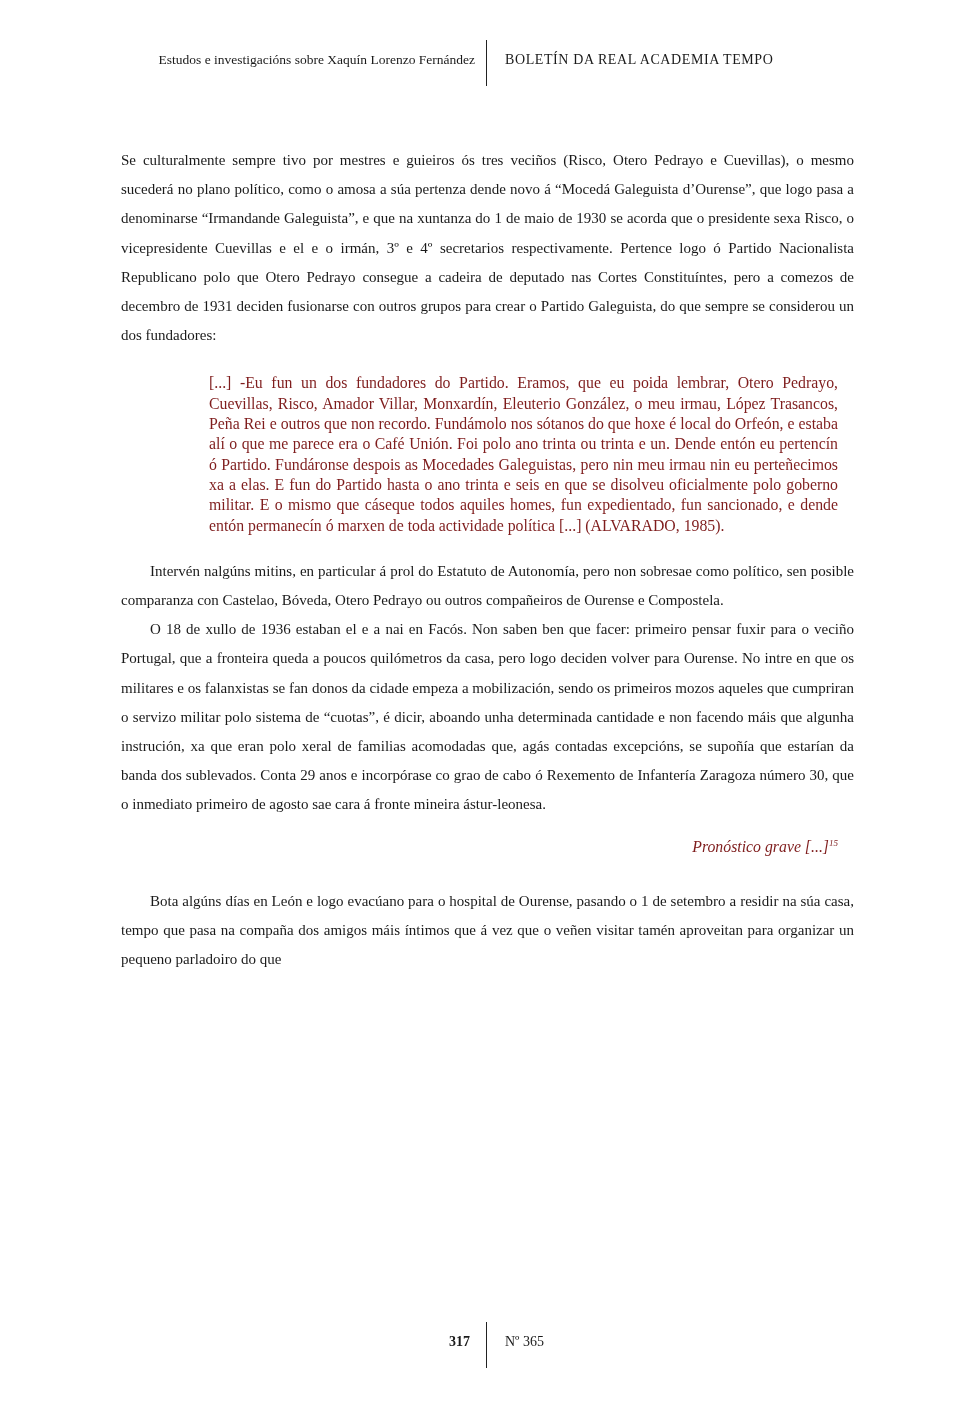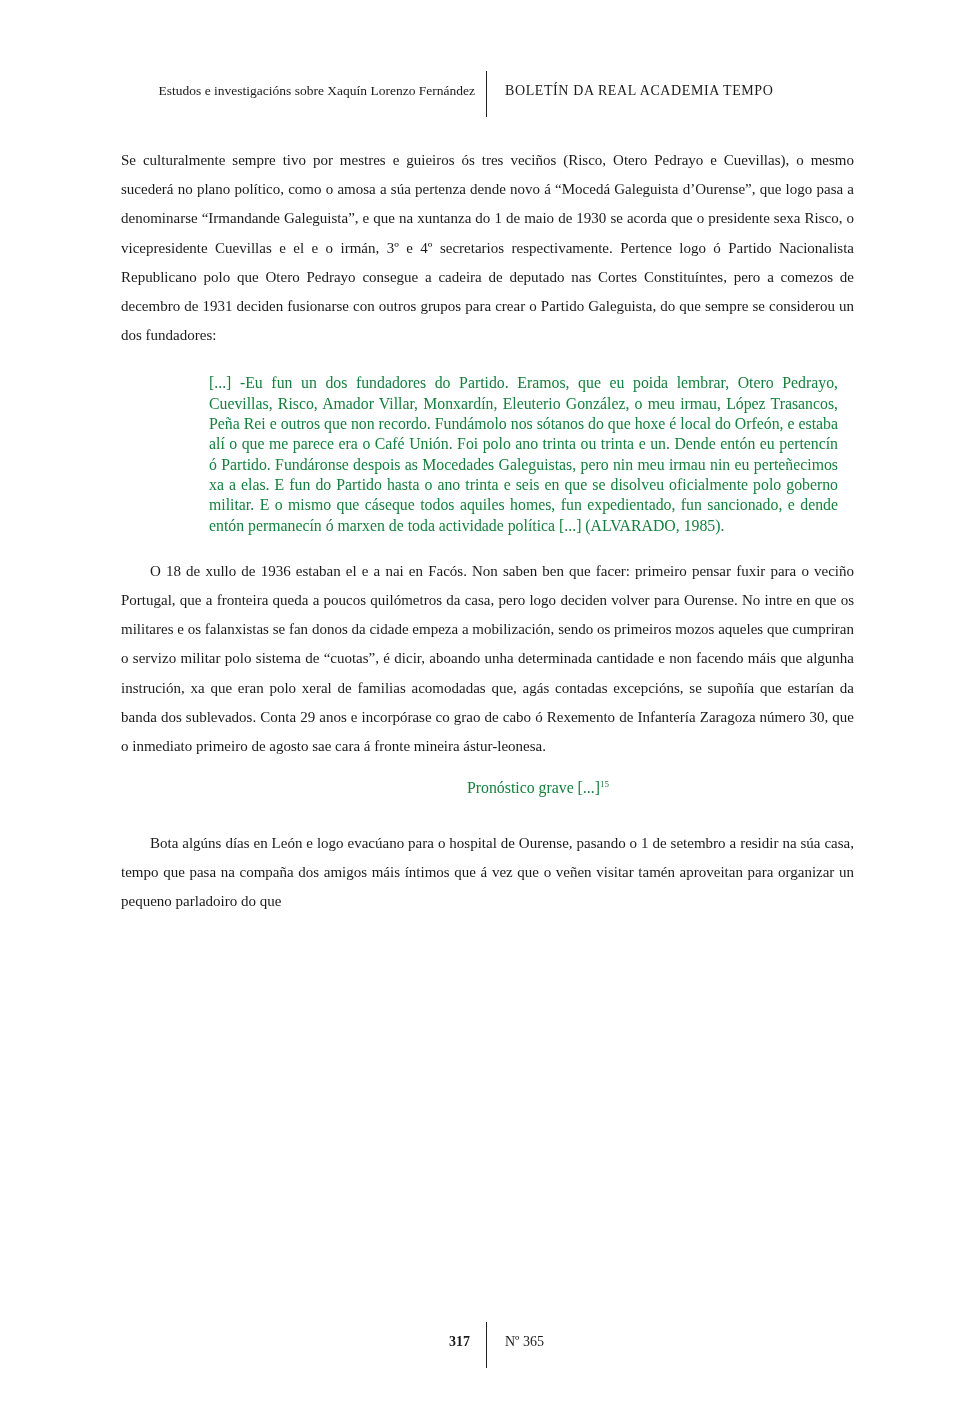--- a/index.html
+++ b/index.html
@@ -2,21 +2,21 @@
 <html><head>
 <meta charset="utf-8">
 <style>
   html, body { margin: 0; padding: 0; background: #ffffff; }
   body {
     width: 975px; height: 1417px; position: relative; overflow: hidden;
     font-family: "Liberation Serif", "DejaVu Serif", serif;
     color: #1a1a1a;
   }
   .page-header {
-    position: absolute; top: 71px; left: 0; width: 975px; height: 46px;
+    position: absolute; top: 40px; left: 0; width: 975px; height: 46px;
   }
   .header-left {
     position: absolute; right: 500px; top: 12px;
     font-size: 13.5px; letter-spacing: 0px; white-space: nowrap;
   }
   .header-divider {
     position: absolute; left: 486px; top: 0; width: 1.3px; height: 46px; background: #222;
   }
   .header-right {
     position: absolute; left: 505px; top: 12px;
@@ -29,23 +29,23 @@
     font-size: 19.5px; letter-spacing: 0.2px; margin: 0 0 10px 0; font-weight: normal;
     line-height: 28px;
   }
   .para {
     font-size: 15px; line-height: 29.2px; text-align: justify; margin: 0;
     hyphens: manual;
   }
   .para.indent { text-indent: 29px; }
   .quote {
     margin: 0 16px 0 88px; font-size: 15.8px; line-height: 20.3px; text-align: justify;
-    color: #15803d;
+    color: #7f1d1d;
   }
-  .quote .q-last { text-indent: 29px; display: block; text-align: center; }
+  .quote .q-last { text-indent: 29px; display: block; text-align: right; font-style: italic; }
   .q1 { margin-top: 23px; margin-bottom: 21px; }
   .q2 { margin-top: 17px; margin-bottom: 30px; }
   sup { font-size: 9px; vertical-align: super; line-height: 0; }
   .page-footer {
     position: absolute; top: 1322px; left: 0; width: 975px; height: 46px;
   }
   .footer-left {
     position: absolute; right: 505px; top: 12px; font-size: 14px; font-weight: bold;
   }
   .footer-divider {
@@ -65,20 +65,21 @@
 </div>
 
 <div class="content">
 
   <p class="para">Se culturalmente sempre tivo por mestres e guieiros ós tres veciños (Risco, Otero Pedrayo e Cuevillas), o mesmo sucederá no plano político, como o amosa a súa pertenza dende novo á “Mocedá Galeguista d’Ourense”, que logo pasa a denominarse “Irmandande Galeguista”, e que na xuntanza do 1 de maio de 1930 se acorda que o presidente sexa Risco, o vicepresidente Cuevillas e el e o irmán, 3º e 4º secretarios respectivamente. Pertence logo ó Partido Nacionalista Republicano polo que Otero Pedrayo consegue a cadeira de deputado nas Cortes Constituíntes, pero a comezos de decembro de 1931 deciden fusionarse con outros grupos para crear o Partido Galeguista, do que sempre se considerou un dos fundadores:</p>
 
   <div class="quote q1">
     <span>[...] -Eu fun un dos fundadores do Partido. Eramos, que eu poida lembrar, Otero Pedrayo, Cuevillas, Risco, Amador Villar, Monxardín, Eleuterio González, o meu irmau, López Trasancos, Peña Rei e outros que non recordo. Fundámolo nos sótanos do que hoxe é local do Orfeón, e estaba alí o que me parece era o Café Unión. Foi polo ano trinta ou trinta e un. Dende entón eu pertencín ó Partido. Fundáronse despois as Mocedades Galeguistas, pero nin meu irmau nin eu perteñecimos xa a elas. E fun do Partido hasta o ano trinta e seis en que se disolveu oficialmente polo goberno militar. E o mismo que cáseque todos aquiles homes, fun expedientado, fun sancionado, e dende entón permanecín ó marxen de toda actividade política [...] (ALVARADO, 1985).</span>
   </div>
 
+  <p class="para indent">Intervén nalgúns mitins, en particular á prol do Estatuto de Autonomía, pero non sobresae como político, sen posible comparanza con Castelao, Bóveda, Otero Pedrayo ou outros compañeiros de Ourense e Compostela.</p>
   <p class="para indent">O 18 de xullo de 1936 estaban el e a nai en Facós. Non saben ben que facer: primeiro pensar fuxir para o veciño Portugal, que a fronteira queda a poucos quilómetros da casa, pero logo deciden volver para Ourense. No intre en que os militares e os falanxistas se fan donos da cidade empeza a mobilización, sendo os primeiros mozos aqueles que cumpriran o servizo militar polo sistema de “cuotas”, é dicir, aboando unha determinada cantidade e non facendo máis que algunha instrución, xa que eran polo xeral de familias acomodadas que, agás contadas excepcións, se supoñía que estarían da banda dos sublevados. Conta 29 anos e incorpórase co grao de cabo ó Rexemento de Infantería Zaragoza número 30, que o inmediato primeiro de agosto sae cara á fronte mineira ástur-leonesa.</p>
 
   <div class="quote q2">
     <span class="q-last"><span>Pronóstico grave [...]</span><sup>15</sup></span>
   </div>
 
   <p class="para indent">Bota algúns días en León e logo evacúano para o hospital de Ourense, pasando o 1 de setembro a residir na súa casa, tempo que pasa na compaña dos amigos máis íntimos que á vez que o veñen visitar tamén aproveitan para organizar un pequeno parladoiro do que</p>
 </div>
 
 <div class="page-footer">

